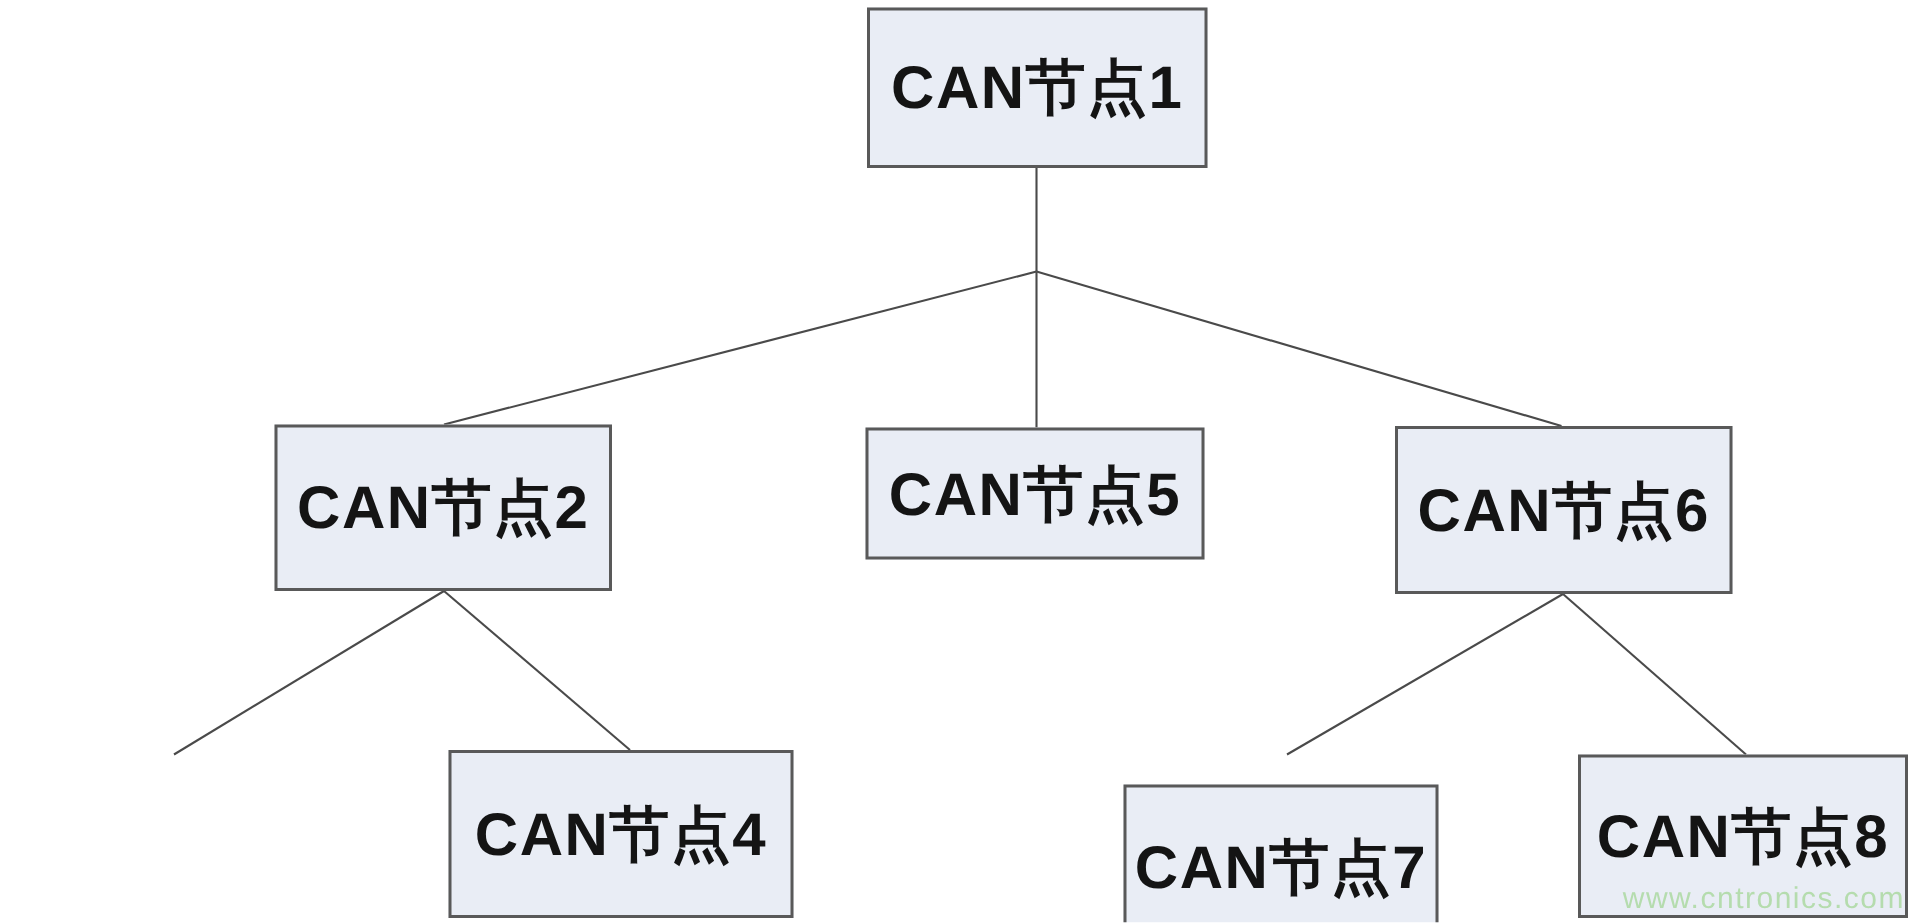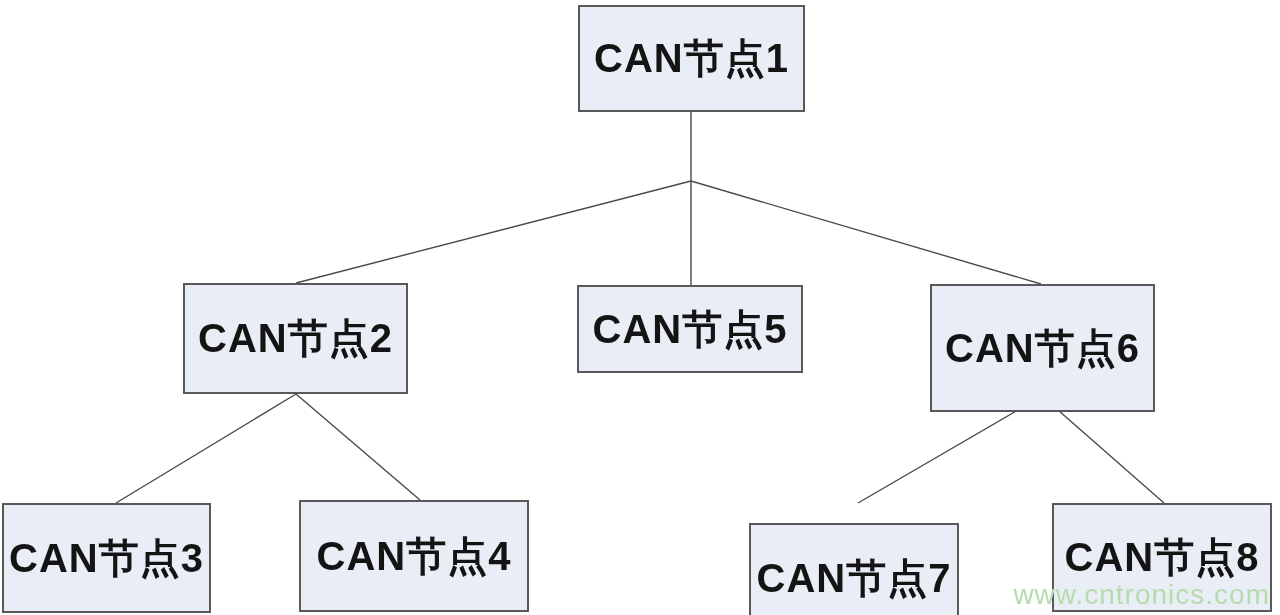--- a/index.html
+++ b/index.html
@@ -33,30 +33,30 @@
     justify-content: center;
     color: #141414;
     font-size: 40px;
     font-weight: bold;
     letter-spacing: 1px;
     white-space: nowrap;
   }
   .n1 { left: 578px; top: 5px;   width: 227px; height: 107px; }
   .n2 { left: 183px; top: 283px; width: 225px; height: 111px; justify-content: center; }
   .n5 { left: 577px; top: 285px; width: 226px; height: 88px; }
-  .n6 { left: 930px; top: 284px; width: 225px; height: 128px; }
+  .n6 { left: 930px; top: 284px; width: 225px; height: 112px; }
   .n3 { left: 2px;   top: 503px; width: 209px; height: 110px; }
   .n4 { left: 299px; top: 500px; width: 230px; height: 112px; }
   .n7 { left: 749px; top: 503px; width: 210px; height: 110px; margin-top: 20px; }
   .n8 { left: 1052px; top: 503px; width: 220px; height: 109px; text-align: center; }
   .watermark {
     position: absolute;
     right: 10px;
     bottom: 4px;
-    font-size: 28px;
+    font-size: 20px;
     font-weight: normal;
     letter-spacing: 1px;
     color: #b5dcae;
   }
 </style>
 </head>
 <body>
 
 <div id="canvas">
 
@@ -80,23 +80,20 @@
   </div>
 
   <div class="node n5">
     <span>CAN节点5</span>
   </div>
 
   <div class="node n6">
     <span>CAN节点6</span>
   </div>
 
-  <div class="node n3">
-    <span>CAN节点3</span>
-  </div>
 
   <div class="node n4">
     <span>CAN节点4</span>
   </div>
 
   <div class="node n7">
     <span>CAN节点7</span>
   </div>
 
   <div class="node n8">

